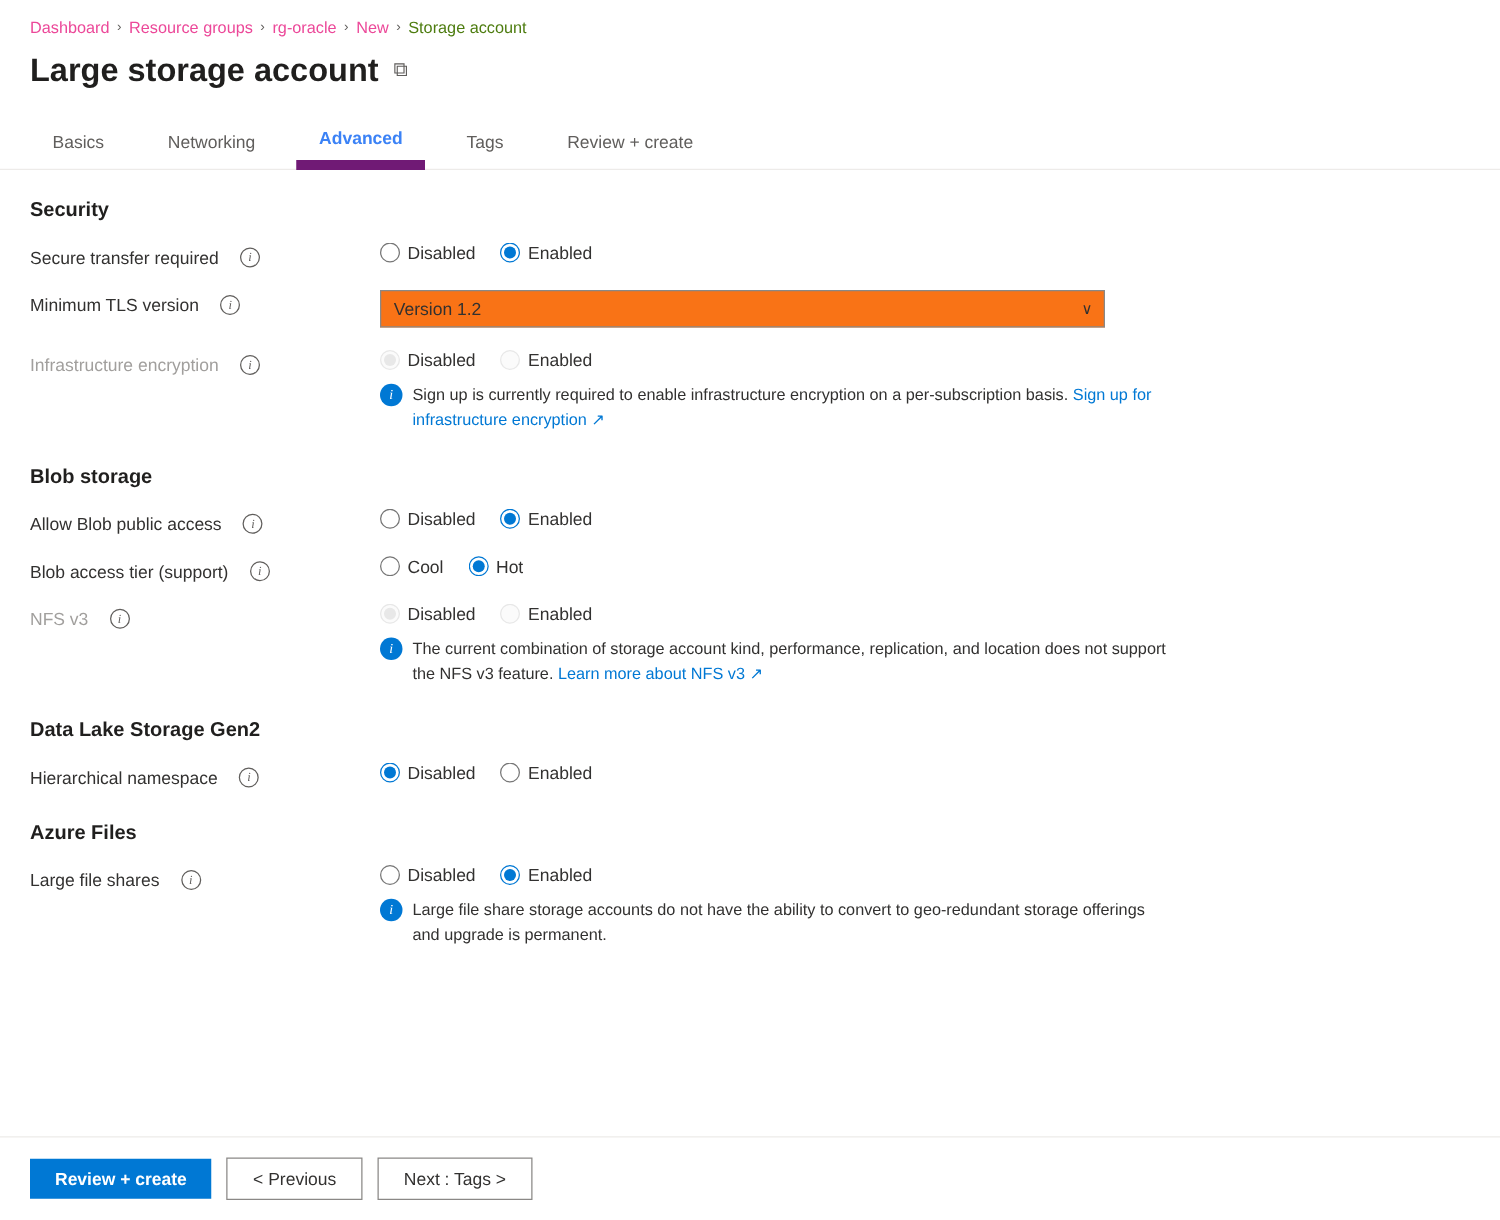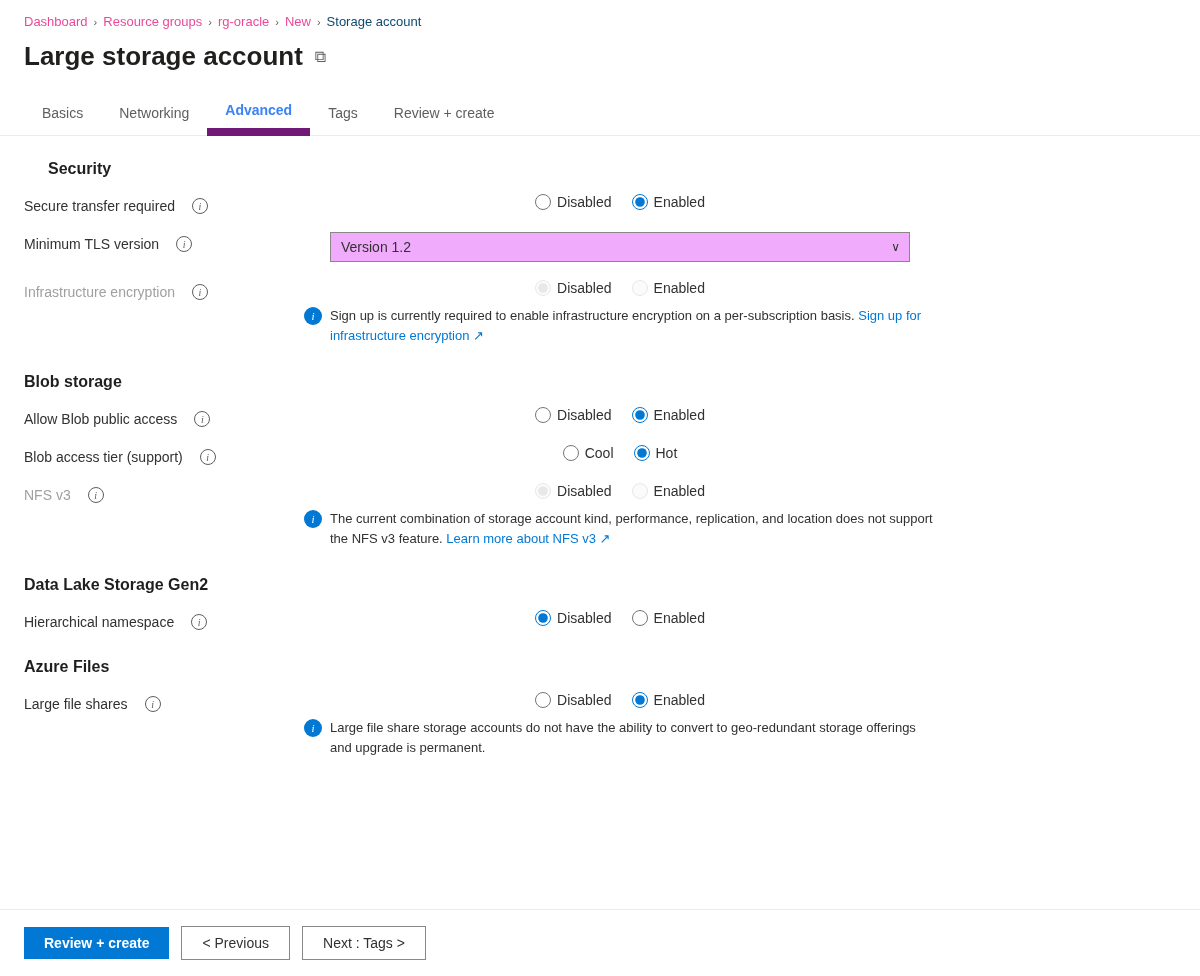--- a/index.html
+++ b/index.html
@@ -12,21 +12,21 @@
     .breadcrumb {
       display: flex;
       align-items: center;
       gap: 6px;
       padding: 14px 24px 8px;
       font-size: 13px;
       color: #0078d4;
     }
     .breadcrumb a { color: #ec4899; text-decoration: none; }
     .breadcrumb .sep { color: #605e5c; font-size: 11px; }
-    .breadcrumb .current { color: #0c4a6e; }
+    .breadcrumb .current { color: #4d7c0f; }
     .page-header {
       display: flex;
       align-items: center;
       gap: 12px;
       padding: 4px 24px 20px;
     }
     .page-title {
       font-size: 26px;
       font-weight: 600;
       color: #201f1e;
@@ -34,21 +34,21 @@
     .copy-icon {
       cursor: pointer;
       color: #605e5c;
       font-size: 16px;
     }
     .tabs {
       display: flex;
       align-items: center;
       border-bottom: 1px solid #edebe9;
       padding: 0 24px;
-      gap: 0;
+      gap: 15px;
     }
     .tab {
       padding: 10px 18px;
       cursor: pointer;
       font-size: 14px;
       color: #605e5c;
       border-bottom: 3px solid transparent;
       margin-bottom: -1px;
       white-space: nowrap;
     }
@@ -61,21 +61,21 @@
       padding: 24px 24px 80px;
       max-width: 960px;
     }
     .section-title {
       font-size: 16px;
       font-weight: 700;
       color: #201f1e;
       margin-bottom: 16px;
       margin-top: 24px;
     }
-    .section-title:first-child { margin-top: 0; margin-left: 24px; }
+    .section-title:first-child { margin-top: 0; }
     .field-row {
       display: flex;
       align-items: flex-start;
       margin-bottom: 18px;
     }
     .field-label {
       display: flex;
       align-items: center;
       gap: 17px;
       min-width: 280px;
@@ -95,21 +95,20 @@
       font-size: 10px;
       color: #605e5c;
       cursor: pointer;
       font-style: italic;
       font-family: serif;
     }
     .field-control {
       display: flex;
       flex-direction: column;
       flex: 1;
-      align-items: center;
     }
     .radio-group {
       display: flex;
       align-items: center;
       gap: 20px;
     }
     .radio-option {
       display: flex;
       align-items: center;
       gap: 6px;
@@ -123,21 +122,21 @@
     }
     .select-wrapper {
       position: relative;
       display: inline-block;
       width: 580px;
     }
     .select-wrapper select {
       width: 100%;
       padding: 6px 32px 6px 10px;
       border: 1px solid #8a8886;
-      background: #f0abfc;
+      background: #f97316;
       font-size: 14px;
       color: #323130;
       appearance: none;
       cursor: pointer;
       outline: none;
     }
     .select-arrow {
       position: absolute;
       right: 10px;
       top: 50%;

